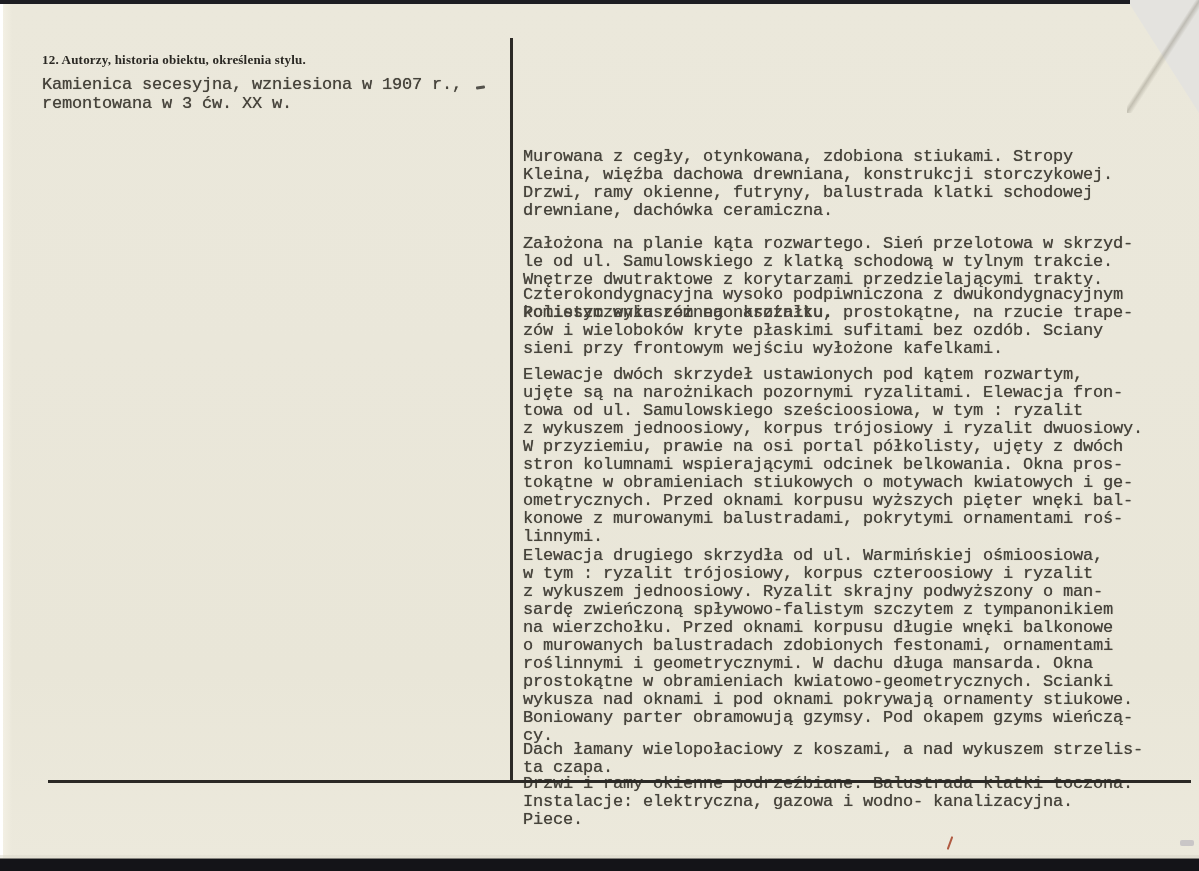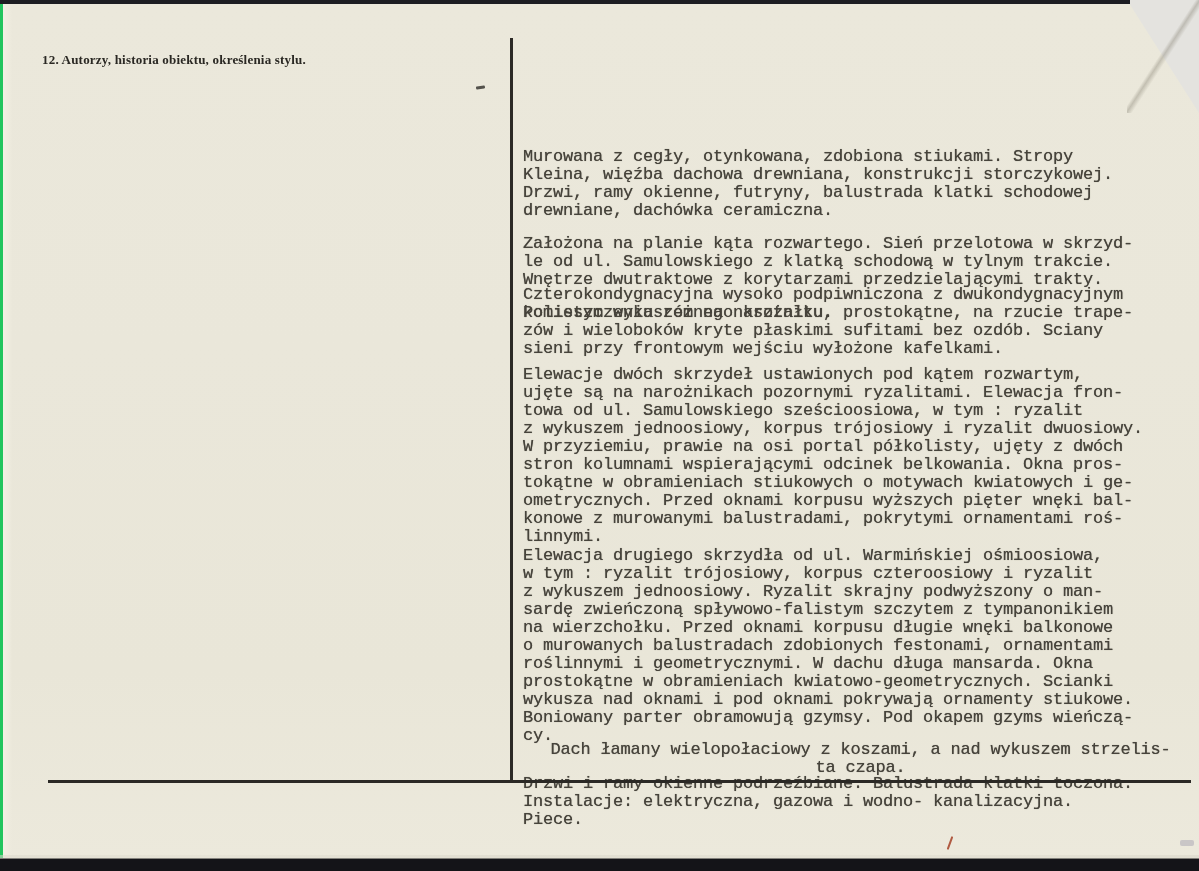--- a/index.html
+++ b/index.html
@@ -1,19 +1,19 @@
 <!DOCTYPE html>
 <html><head>
 <meta charset="utf-8">
 <style>
   html,body{margin:0;padding:0;}
   body{font-family:"Liberation Sans",sans-serif;background:#101013;}
   .scan{
     position:relative;width:1199px;height:871px;overflow:hidden;
-    background:#22c55e;
+    background:#ffffff;
   }
   .paper{
     position:absolute;left:3px;top:4px;width:1196px;height:855px;
     background:linear-gradient(180deg,#ebe8db 0%,#eae7da 40%,#e9e6d8 78%,#ece9dc 100%);
   }
   .paper-left-edge{
     position:absolute;left:3px;top:4px;width:9px;height:855px;
     background:linear-gradient(90deg,#f3f0e4 0%,#eeebde 70%,rgba(238,235,222,0) 100%);
   }
   .corner-fold{
@@ -76,20 +76,22 @@
 <div class="scan">
 
   <div class="paper"></div>
   <div class="paper-left-edge"></div>
   <div class="corner-fold"></div>
   <div class="corner-fold-shadow"></div>
   <div class="top-edge"></div>
 
   <div class="form-heading" style="left:42px;top:52px;">12. Autorzy, historia obiektu, określenia stylu.</div>
 
+  <div class="type" style="left:42px;top:75px;width:460px;line-height:19px;">Kamienica secesyjna, wzniesiona w 1907 r.,
+remontowana w 3 ćw. XX w.</div>
 
   <div class="col-divider"></div>
 
 
 
   <div class="type lh18" style="left:523px;top:120px;width:670px;margin-top:28px;">Murowana z cegły, otynkowana, zdobiona stiukami. Stropy
 Kleina, więźba dachowa drewniana, konstrukcji storczykowej.
 Drzwi, ramy okienne, futryny, balustrada klatki schodowej
 drewniane, dachówka ceramiczna.</div>
 
@@ -120,21 +122,21 @@
 z wykuszem jednoosiowy. Ryzalit skrajny podwyższony o man-
 sardę zwieńczoną spływowo-falistym szczytem z tympanonikiem
 na wierzchołku. Przed oknami korpusu długie wnęki balkonowe
 o murowanych balustradach zdobionych festonami, ornamentami
 roślinnymi i geometrycznymi. W dachu długa mansarda. Okna
 prostokątne w obramieniach kwiatowo-geometrycznych. Scianki
 wykusza nad oknami i pod oknami pokrywają ornamenty stiukowe.
 Boniowany parter obramowują gzymsy. Pod okapem gzyms wieńczą-
 cy.</div>
 
-  <div class="type lh18" style="left:523px;top:741px;width:675px;text-align:center;">Dach łamany wielopołaciowy z koszami, a nad wykuszem strzelis-
+  <div class="type lh18" style="left:523px;top:741px;width:675px;">Dach łamany wielopołaciowy z koszami, a nad wykuszem strzelis-
 ta czapa.</div>
 
   <div class="type lh18" style="left:523px;top:775px;width:675px;">Drzwi i ramy okienne podrzeźbiane. Balustrada klatki toczona.</div>
 
   <div class="type lh18" style="left:523px;top:793px;width:675px;">Instalacje: elektryczna, gazowa i wodno- kanalizacyjna.
 Piece.</div>
 
   <div class="strike-rule"></div>
 
   <div class="artifact-dash"></div>

